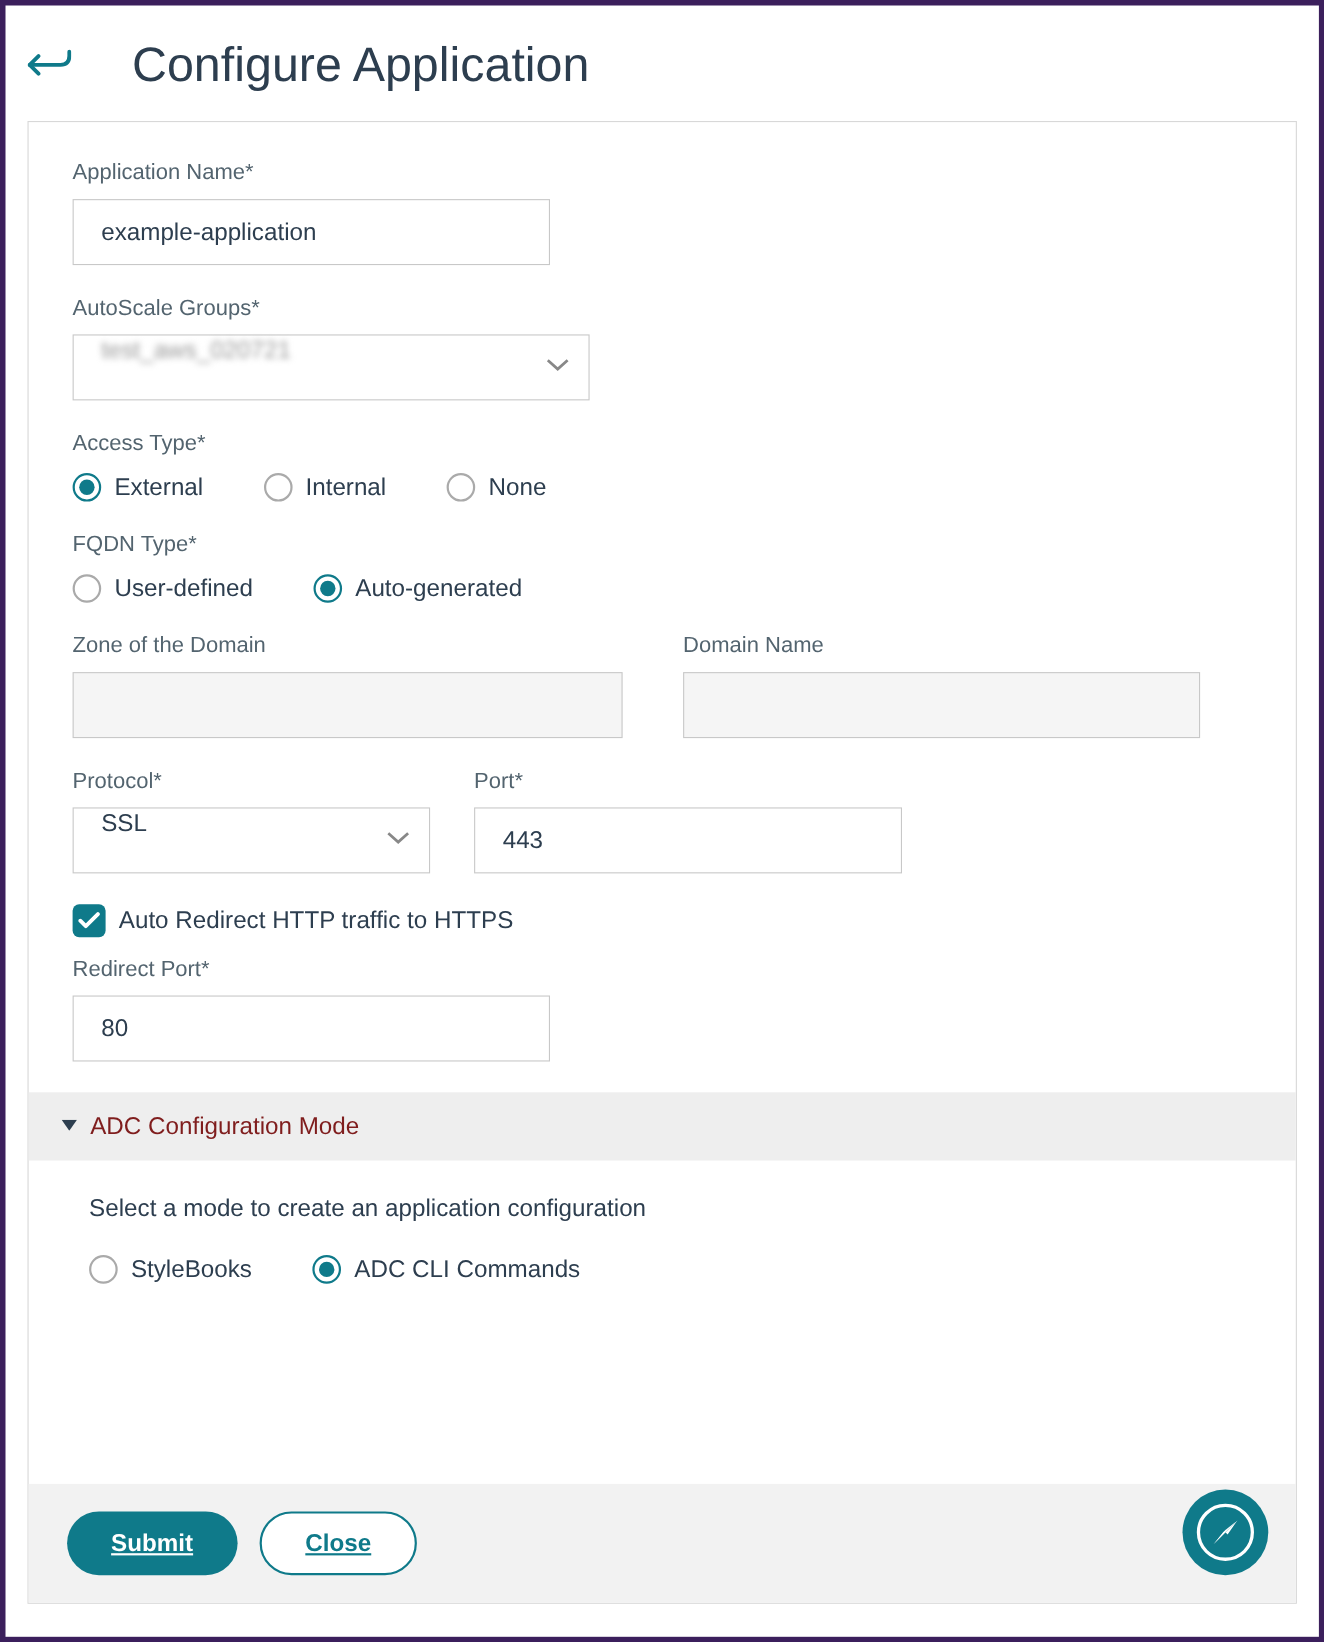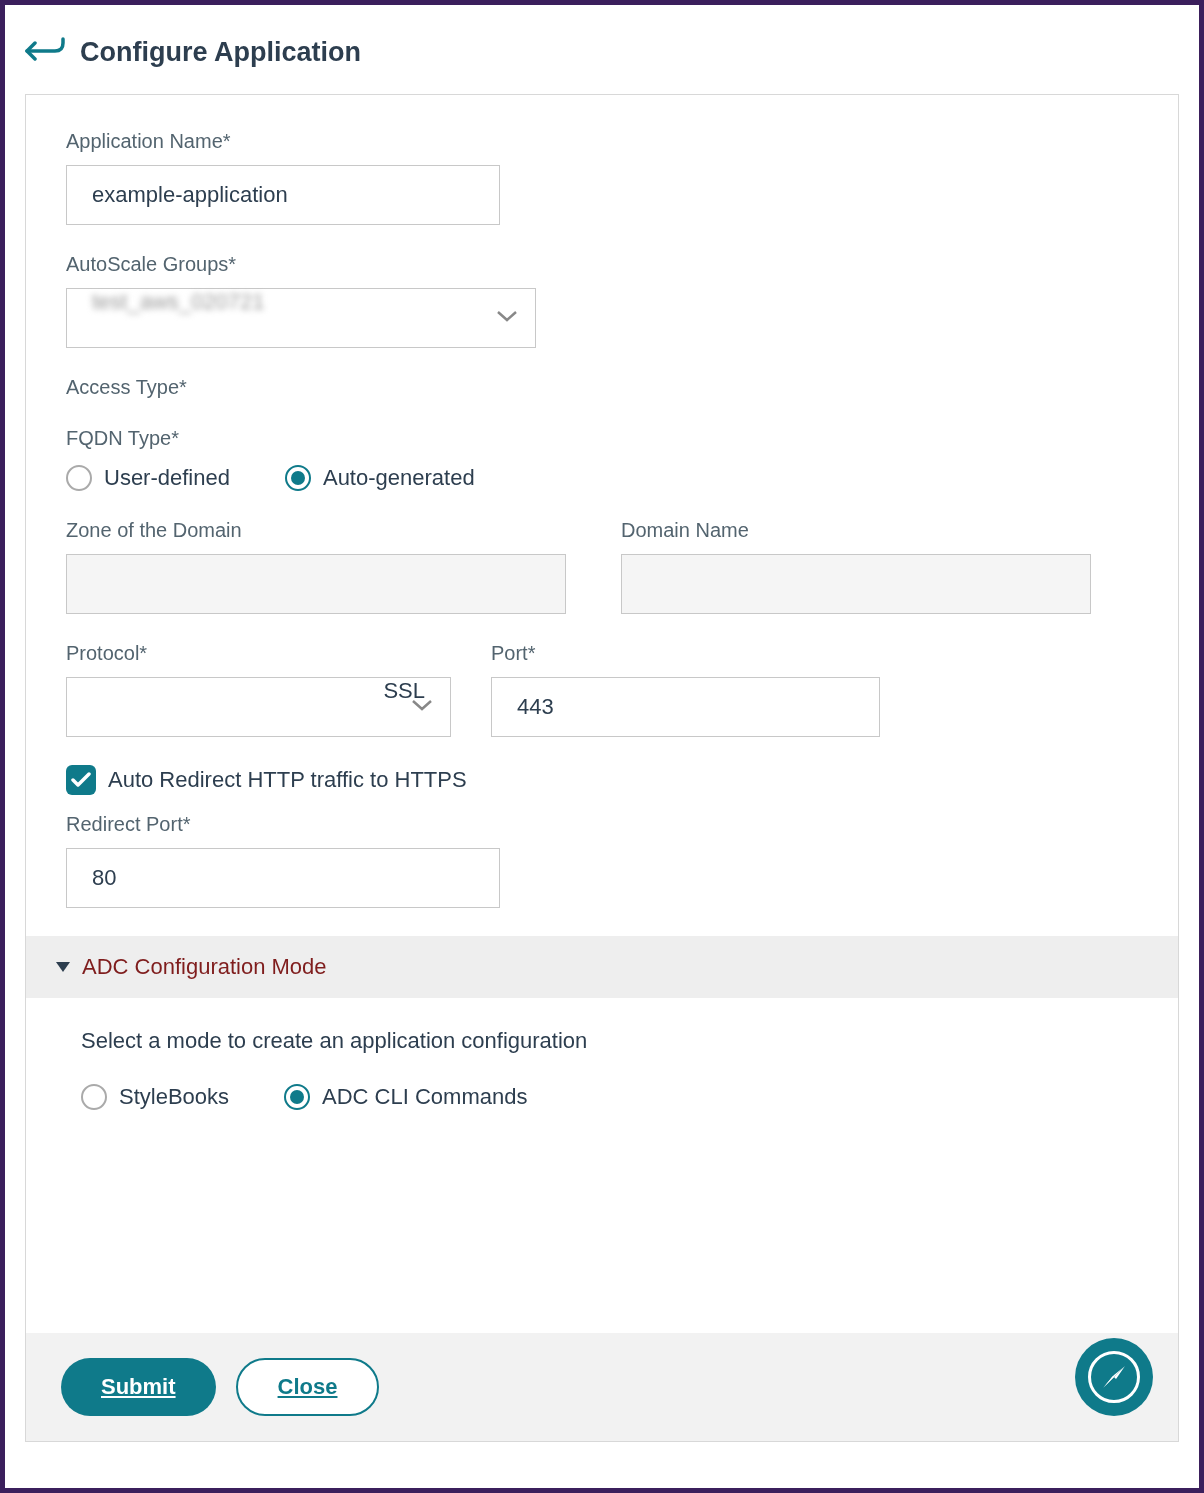--- a/index.html
+++ b/index.html
@@ -20,23 +20,24 @@
       display: flex;
       align-items: center;
       gap: 15px;
       margin-bottom: 25px;
     }
     .back-arrow {
       color: #0f7a8a;
       cursor: pointer;
     }
     .page-title {
-      font-size: 27px;
-      font-weight: 700;
-      color: #2d3e4f;
+      font-size: 44px;
+      font-weight: 400;
+      color: #2d3e4f;
+      margin-left: 40px;
     }
     .form-container {
       border: 1px solid #d8d8d8;
       padding: 35px 40px 0 40px;
       height: calc(100% - 85px);
       position: relative;
     }
     .form-field {
       margin-bottom: 28px;
     }
@@ -56,22 +57,21 @@
       background: #fff;
     }
     .text-input.disabled {
       background: #f5f5f5;
     }
     .select-wrapper {
       position: relative;
       width: 470px;
     }
     .select-wrapper.narrow {
-      width: 385px;
-      text-align: right;
+      width: 325px;
     }
     .select-input {
       width: 100%;
       height: 60px;
       border: 1px solid #c8c8c8;
       padding: 0 25px;
       font-size: 22px;
       color: #2d3e4f;
       background: #fff;
       appearance: none;
@@ -253,20 +253,36 @@
       <span class="select-chevron">
         <svg width="22" height="14" viewBox="0 0 22 14" fill="none" stroke="currentColor" stroke-width="2.5">
           <path d="M2 3 L11 11 L20 3"></path>
         </svg>
       </span>
     </div>
   </div>
 
   <div class="form-field">
     <label class="field-label">Access Type*</label>
+    <div class="radio-group">
+      <div class="radio-option">
+        <span class="radio-circle selected">
+            <span class="radio-dot"></span>
+          </span>
+        <span class="radio-label">External</span>
+      </div>
+      <div class="radio-option">
+        <span class="radio-circle"></span>
+        <span class="radio-label">Internal</span>
+      </div>
+      <div class="radio-option">
+        <span class="radio-circle"></span>
+        <span class="radio-label">None</span>
+      </div>
+    </div>
   </div>
 
   <div class="form-field">
     <label class="field-label">FQDN Type*</label>
     <div class="radio-group">
       <div class="radio-option">
         <span class="radio-circle"></span>
         <span class="radio-label">User-defined</span>
       </div>
       <div class="radio-option">

